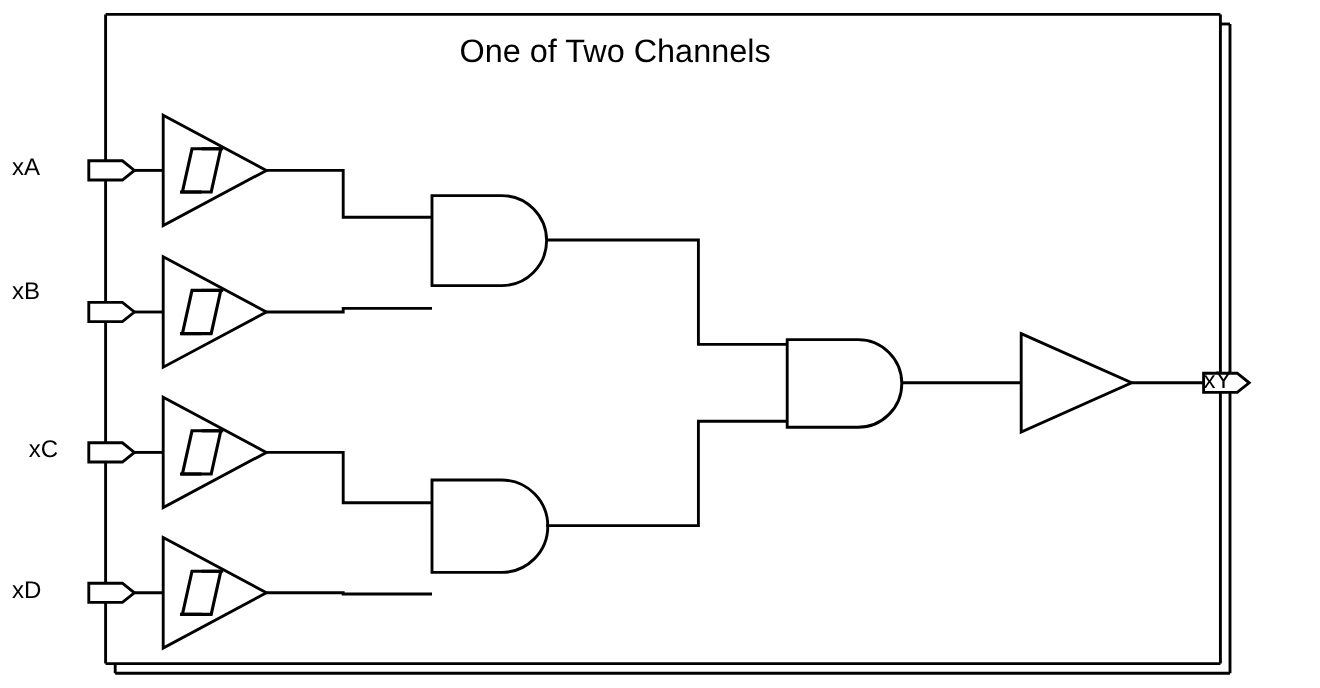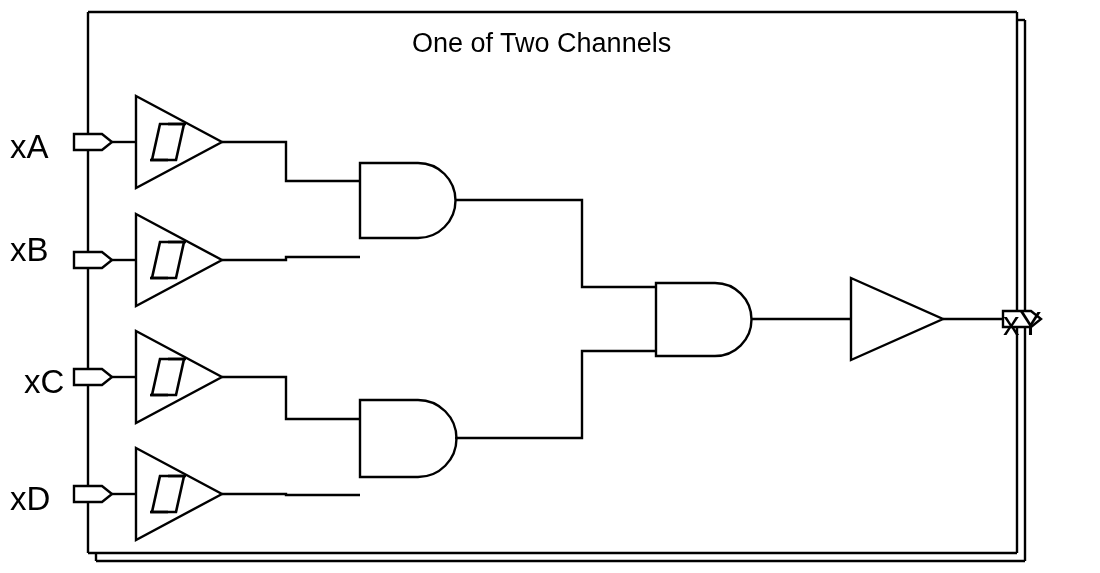--- a/index.html
+++ b/index.html
@@ -8,21 +8,21 @@
     position:relative;
     width:1100px;height:573px;
     background:#ffffff;
     overflow:hidden;
     font-family:"Liberation Sans", sans-serif;
   }
   #stage svg{position:absolute;left:0;top:0;}
   .pinlabel{
     position:absolute;
     font-family:"Liberation Sans", sans-serif;
-    font-size:33px;
+    font-size:20px;
     color:#000000;
     white-space:nowrap;
     line-height:1;
   }
   .titletext{
     position:absolute;
     font-family:"Liberation Sans", sans-serif;
     font-size:27px;
     color:#000000;
     white-space:nowrap;
@@ -131,21 +131,21 @@
 
       <g>
         <path d="M 851 278 L 943 319 L 851 360 Z" fill="#ffffff"></path>
       </g>
 
       <path d="M 943 319 L 1003 319"></path>
 
     </g>
   </svg>
 
-  <div class="titletext" style="left:383px; top:30px;margin-left:29px;">One of Two Channels</div>
+  <div class="titletext" style="left:383px; top:30px;">One of Two Channels</div>
 
   <div class="pinlabel" style="left:10px; top:130px;">xA</div>
   <div class="pinlabel" style="left:10px; top:233px;">xB</div>
   <div class="pinlabel" style="left:24px; top:365px;">xC</div>
   <div class="pinlabel" style="left:10px; top:482px;">xD</div>
 
   <div class="pinlabel" style="left:1003px; top:307px;">xY</div>
 
 </div>
 

